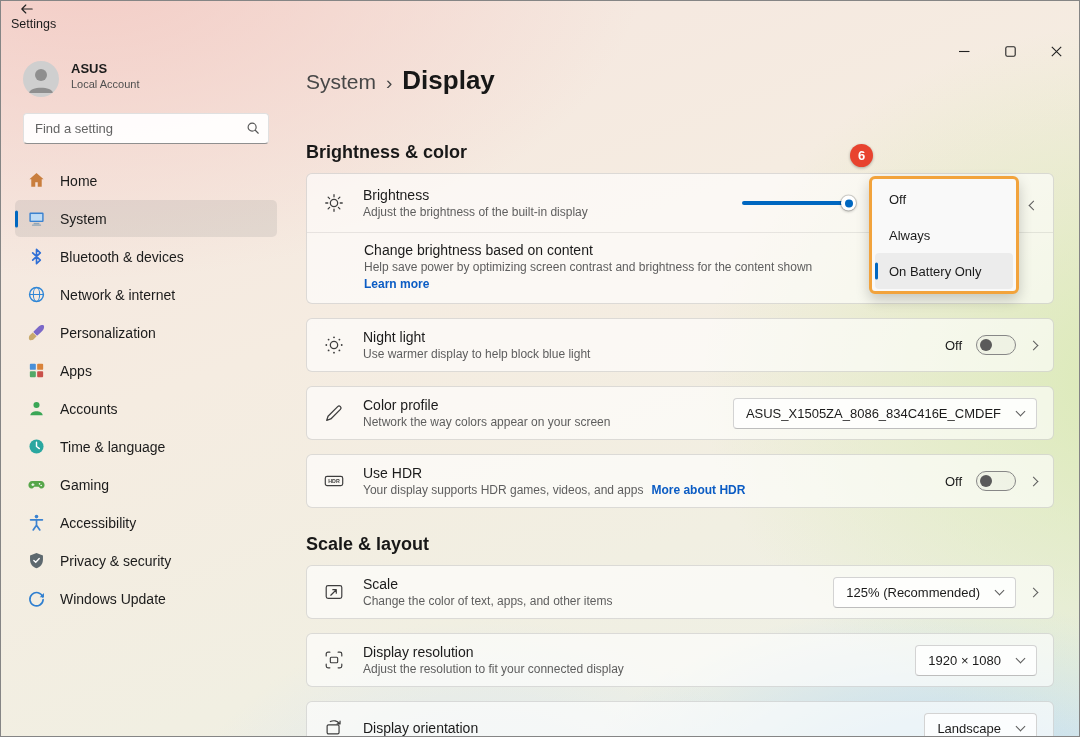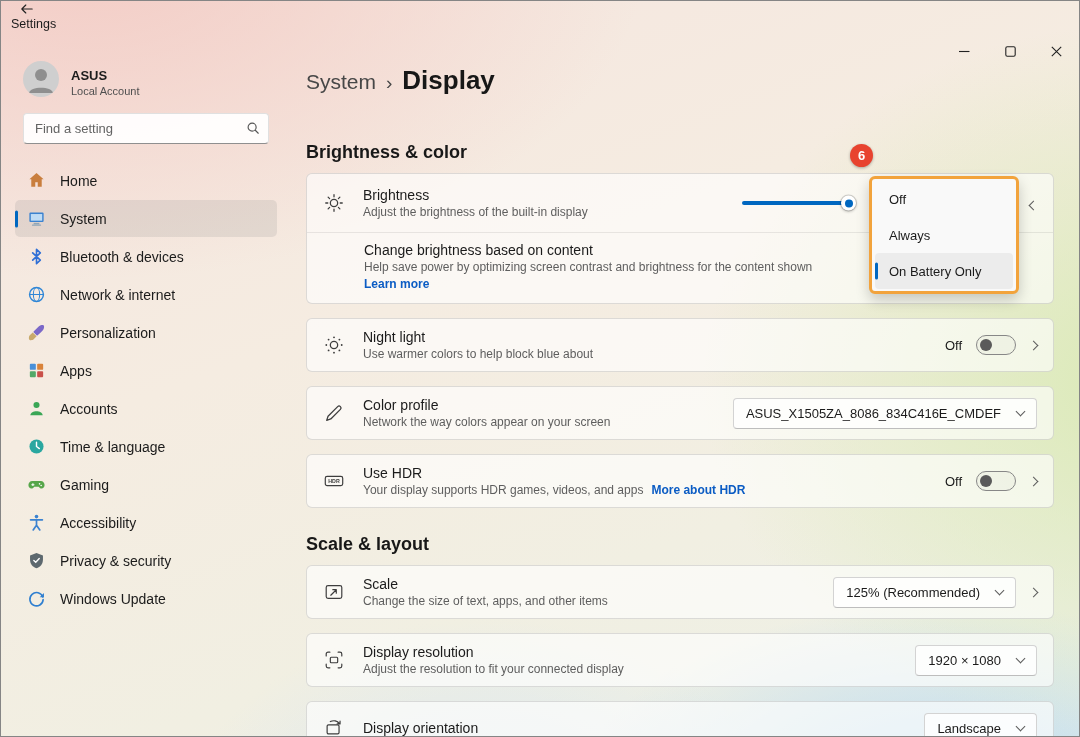--- a/index.html
+++ b/index.html
@@ -19,21 +19,21 @@
 
   
   .titlebar { height:40px; display:flex; align-items:flex-start;flex-direction:column; }
   .back-btn { width:40px; height:34px; margin-left:6px; display:flex; align-items:center; justify-content:center; border-radius:5px; color:#222; }
   .win-title { font-size:12.5px; margin-left:10px; color:#1b1b1b; }
   .win-controls { margin-left:auto; display:flex; height:40px; }
   .win-btn { width:46px; height:40px; display:flex; align-items:center; justify-content:center; color:#222; }
 
   
   .sidebar { position:absolute; top:40px; left:0; width:290px; bottom:0; }
-  .account { display:flex; align-items:flex-end; gap:12px; margin:16px 18px 8px; padding:4px; border-radius:5px; }
+  .account { display:flex; align-items:flex-start; gap:12px; margin:16px 18px 8px; padding:4px; border-radius:5px; }
   .avatar { width:36px; height:36px; border-radius:50%; background:#cfcfcf; overflow:hidden; flex:none; display:flex; align-items:center; justify-content:center; }
   .acc-name { font-size:13px; font-weight:bold; }
   .acc-sub { font-size:11px; color:#4f4f4f; margin-top:2px; }
   .search { position:relative; margin:12px 22px 18px; }
   .search input {
     width:100%; height:31px; border:1px solid #e0e0e0; border-bottom:1px solid #8f8f8f;
     border-radius:4px; background:rgba(255,255,255,.92); padding:0 30px 0 11px; font-size:13px; outline:none; color:#1b1b1b;
     font-family:"Liberation Sans", sans-serif;
   }
   .search input::placeholder { color:#636363; }
@@ -341,21 +341,21 @@
               <circle cx="3.6" cy="12" r="1" fill="currentColor"></circle>
               <circle cx="20.4" cy="12" r="1" fill="currentColor"></circle>
               <circle cx="6.1" cy="6.1" r="1" fill="currentColor"></circle>
               <circle cx="17.9" cy="17.9" r="1" fill="currentColor"></circle>
               <circle cx="17.9" cy="6.1" r="1" fill="currentColor"></circle>
               <circle cx="6.1" cy="17.9" r="1" fill="currentColor"></circle>
             </svg>
         </span>
         <div class="texts">
           <div class="t">Night light</div>
-          <div class="s">Use warmer colors to help block blue about</div>
+          <div class="s">Use warmer display to help block blue light</div>
         </div>
         <div class="right">
           <span class="toggle-label">Off</span>
           <span class="toggle">
               <span class="knob"></span>
             </span>
           <span class="chev right"></span>
         </div>
       </div>
     </section>
@@ -407,21 +407,21 @@
     <section class="card">
       <div class="row">
         <span class="card-icon">
           <svg viewBox="0 0 24 24" width="22" height="22">
               <rect x="3.5" y="5" width="17" height="14" rx="2" fill="none" stroke="currentColor" stroke-width="1.3"></rect>
               <path d="M8.5 15.5l6-6M14.5 9.5h-3.8M14.5 9.5v3.8" fill="none" stroke="currentColor" stroke-width="1.3" stroke-linecap="round"></path>
             </svg>
         </span>
         <div class="texts">
           <div class="t">Scale</div>
-          <div class="s">Change the size of text, apps, and other items</div>
+          <div class="s">Change the color of text, apps, and other items</div>
         </div>
         <div class="right">
           <button class="select-btn">
             <span>125% (Recommended)</span>
             <span class="chev down"></span>
           </button>
           <span class="chev right"></span>
         </div>
       </div>
     </section>

